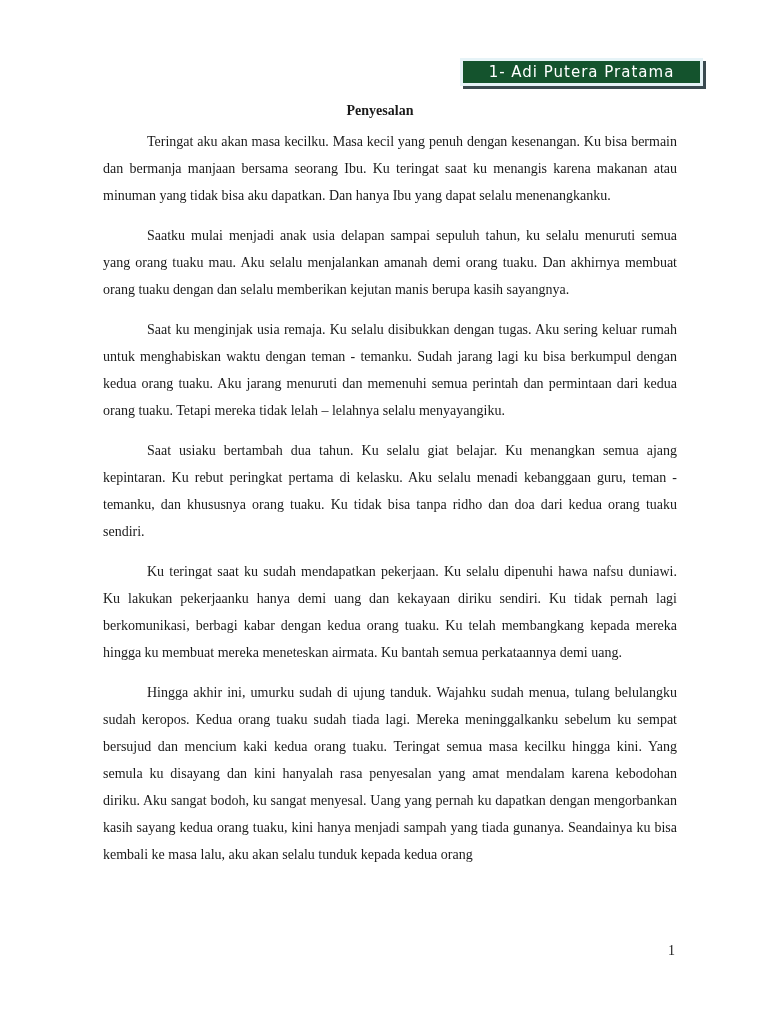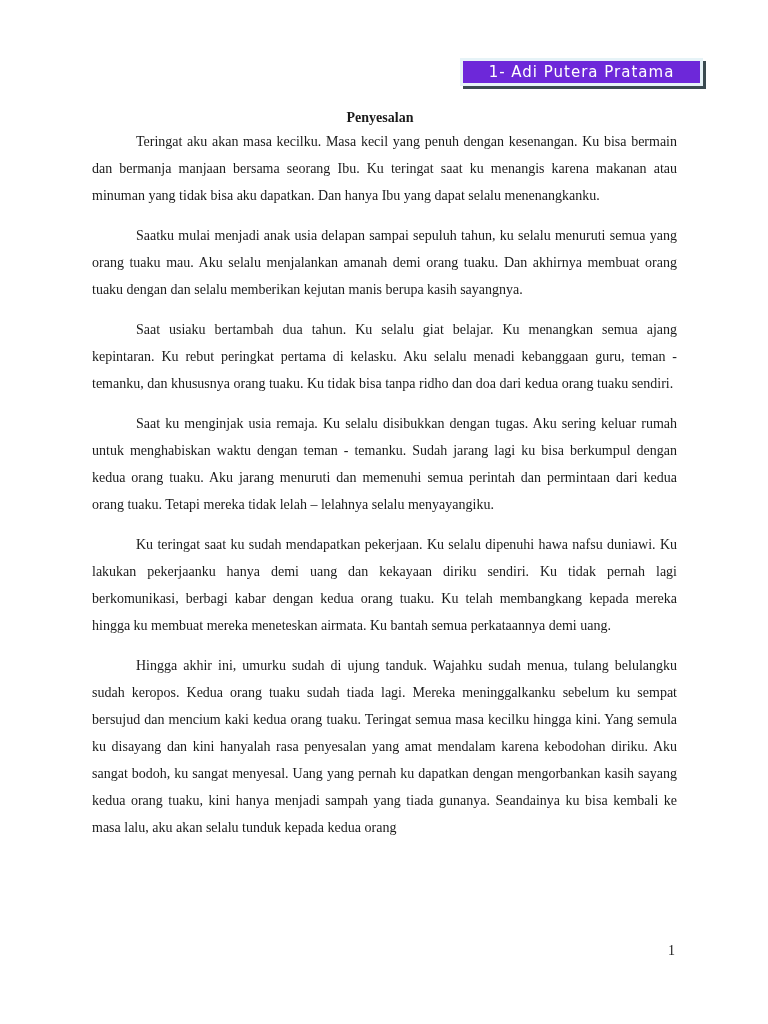--- a/index.html
+++ b/index.html
@@ -2,55 +2,55 @@
 <html><head>
 <meta charset="utf-8">
 <style>
   html, body { margin:0; padding:0; }
   body {
     width:768px; height:1024px; background:#ffffff; position:relative; overflow:hidden;
     font-family: "Liberation Serif", "DejaVu Serif", serif; color:#1a1a1a;
   }
   .header-box {
     position:absolute; left:460px; top:58px; width:243px; height:28px;
-    background:#6d28d9; border:3px solid #e6f3f7;
+    background:#14532d; border:3px solid #e6f3f7;
     box-shadow: 3px 3px 0 #3a4a50;
     box-sizing:border-box;
   }
   .header-text {
     position:absolute; left:0; right:0; top:2px; text-align:center;
     font-family:"DejaVu Sans", sans-serif; font-size:15px; color:#ffffff;
     letter-spacing:1px; white-space:nowrap;
   }
   .title {
-    position:absolute; left:0; width:760px; top:110px; text-align:center;
+    position:absolute; left:0; width:760px; top:103px; text-align:center;
     font-weight:bold; font-size:14px;
   }
   .content {
     position:absolute; left:92px; width:585px; top:128px;
   }
   .para {
-    margin:0 0 13px 0; font-size:14px; line-height:27px; text-align:justify;
+    margin:0 0 13px 11px; font-size:14px; line-height:27px; text-align:justify;
     text-indent:44px;
   }
   .page-number {
     position:absolute; left:668px; top:943px; font-size:14px;
   }
 </style>
 </head>
 <body>
 
 <div class="header-box">
   <div class="header-text">1-  Adi Putera Pratama</div>
 </div>
 
 <div class="title">Penyesalan</div>
 
 <div class="content">
   <p class="para">Teringat aku akan masa kecilku. Masa kecil yang penuh dengan kesenangan. Ku bisa bermain dan bermanja manjaan bersama seorang Ibu. Ku teringat saat ku menangis karena makanan atau minuman yang tidak bisa aku dapatkan. Dan hanya Ibu yang dapat selalu menenangkanku.</p>
   <p class="para">Saatku mulai menjadi anak usia delapan sampai sepuluh tahun, ku selalu menuruti semua yang orang tuaku mau. Aku selalu menjalankan amanah demi orang tuaku. Dan akhirnya membuat orang tuaku dengan dan selalu memberikan kejutan manis berupa kasih sayangnya.</p>
+  <p class="para">Saat ku menginjak usia remaja. Ku selalu disibukkan dengan tugas. Aku sering keluar rumah untuk menghabiskan waktu dengan teman - temanku. Sudah jarang lagi ku bisa berkumpul dengan kedua orang tuaku. Aku jarang menuruti dan memenuhi semua perintah dan permintaan dari kedua orang tuaku. Tetapi mereka tidak lelah – lelahnya selalu menyayangiku.</p>
   <p class="para">Saat usiaku bertambah dua tahun. Ku selalu giat belajar. Ku menangkan semua ajang kepintaran. Ku rebut peringkat pertama di kelasku. Aku selalu menadi kebanggaan guru, teman - temanku,  dan khususnya orang tuaku. Ku tidak bisa tanpa ridho dan doa dari kedua orang tuaku sendiri.</p>
-  <p class="para">Saat ku menginjak usia remaja. Ku selalu disibukkan dengan tugas. Aku sering keluar rumah untuk menghabiskan waktu dengan teman - temanku. Sudah jarang lagi ku bisa berkumpul dengan kedua orang tuaku. Aku jarang menuruti dan memenuhi semua perintah dan permintaan dari kedua orang tuaku. Tetapi mereka tidak lelah – lelahnya selalu menyayangiku.</p>
   <p class="para">Ku teringat saat ku sudah mendapatkan pekerjaan. Ku selalu dipenuhi hawa nafsu duniawi. Ku lakukan pekerjaanku hanya demi uang dan kekayaan diriku sendiri. Ku tidak pernah lagi berkomunikasi, berbagi kabar dengan kedua orang tuaku. Ku telah membangkang kepada mereka hingga ku membuat mereka meneteskan airmata. Ku bantah semua perkataannya demi uang.</p>
   <p class="para">Hingga akhir ini, umurku sudah di ujung tanduk. Wajahku sudah menua, tulang belulangku sudah keropos. Kedua orang tuaku sudah tiada lagi. Mereka meninggalkanku sebelum ku sempat bersujud dan mencium kaki kedua orang tuaku. Teringat semua masa kecilku hingga kini. Yang semula ku disayang dan kini hanyalah rasa penyesalan yang amat mendalam karena kebodohan diriku. Aku sangat bodoh, ku sangat menyesal. Uang yang pernah ku dapatkan dengan mengorbankan kasih sayang kedua orang tuaku, kini hanya menjadi sampah yang tiada gunanya. Seandainya ku bisa kembali ke masa lalu, aku akan selalu tunduk kepada kedua orang</p>
 </div>
 
 <div class="page-number">1</div>
 
 </body></html>

